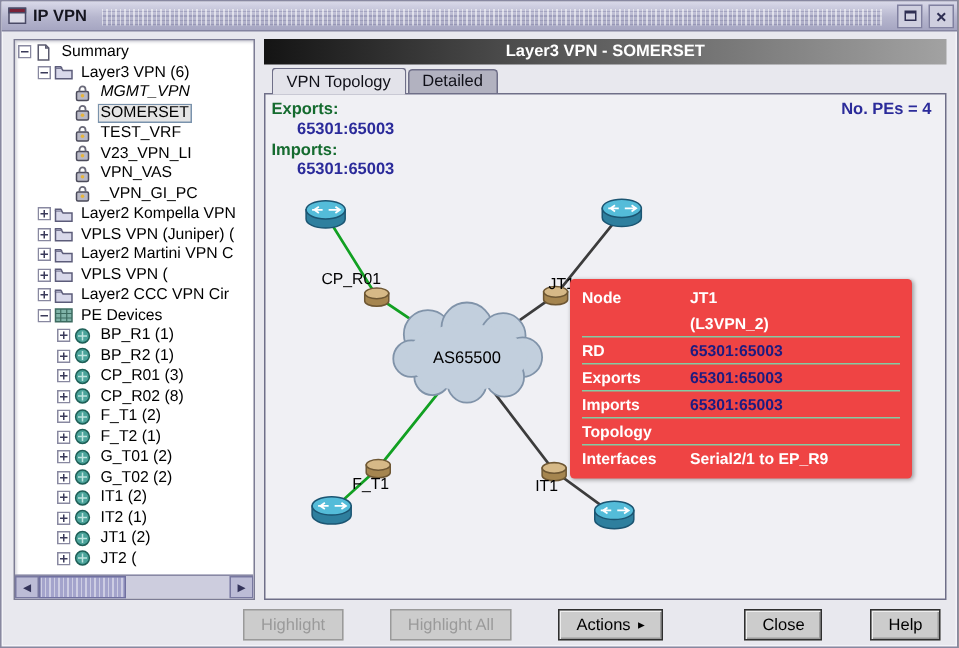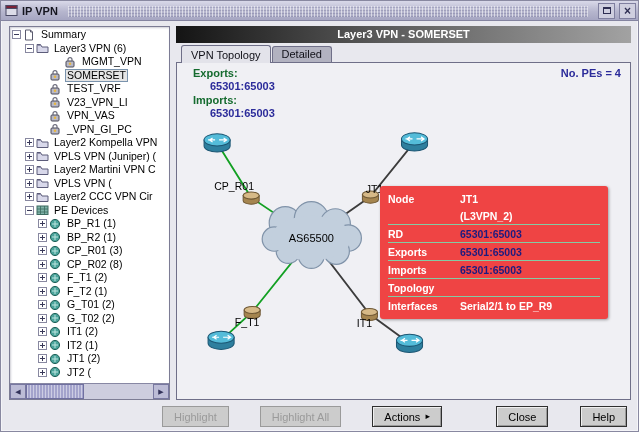--- a/index.html
+++ b/index.html
@@ -92,21 +92,21 @@
     background:#b2b2c0; border:1px solid #6f6f88; border-bottom:none;
     border-radius:3px 3px 0 0; cursor:pointer; position:relative;
   }
   .tab.active { background:#e3e3ea; height:18px; line-height:18px; top:1px; z-index:2; }
   .tab-content {
     flex:1; min-height:0; position:relative; overflow:hidden;
     background:#f0f0f4; border:1px solid #6f6f88;
   }
   .topo-svg { position:absolute; inset:0; width:100%; height:100%; display:block; }
 
-  .exports-block { position:absolute; top:4px; left:16px; font-size:11px; font-weight:bold; line-height:13px; z-index:3; }
+  .exports-block { position:absolute; top:4px; left:4px; font-size:11px; font-weight:bold; line-height:13px; z-index:3; }
   .exp-label { color:#156b2f; }
   .exp-value { color:#2b2b9a; padding-left:17px; margin-bottom:1px; }
   .pe-count { position:absolute; top:4px; right:9px; font-size:11px; font-weight:bold; color:#2b2b9a; z-index:3; }
 
   
   .tooltip {
     position:absolute; left:203px; top:123px; width:228px;
     background:#ef4444; border-radius:3px;
     padding:4px 8px 5px; z-index:5;
     box-shadow:1px 1px 3px rgba(0,0,0,.35);
@@ -180,21 +180,21 @@
               </svg>
             </span>
             <span class="tree-icon">
               <svg width="13" height="12" viewBox="0 0 13 12">
                 <path d="M1 3.5h4l1 1.5h6v5.5H1z" fill="#d8d8ea" stroke="#5c5c7a"></path>
                 <path d="M1 3.5V2.5h3.5l.8 1" fill="#c5c5dd" stroke="#5c5c7a"></path>
               </svg>
             </span>
             <span class="tree-label">Layer3 VPN (6)</span>
           </div>
-          <div class="tree-row" style="padding-left: 43px;">
+          <div class="tree-row" style="padding-left: 28px; font-style: italic;">
             <span class="exp-spacer"></span>
             <span class="tree-icon">
               <svg width="12" height="12" viewBox="0 0 12 12">
                 <rect x="2" y="5" width="8" height="6" rx="1" fill="#b9b9c6" stroke="#4a4a5a"></rect>
                 <path d="M4 5V3.6a2 2 0 0 1 4 0V5" fill="none" stroke="#6a6a7a" stroke-width="1.2"></path>
                 <circle cx="6" cy="7.8" r="1.2" fill="#e7b53c"></circle>
               </svg>
             </span>
             <span class="tree-label">MGMT_VPN</span>
           </div>

